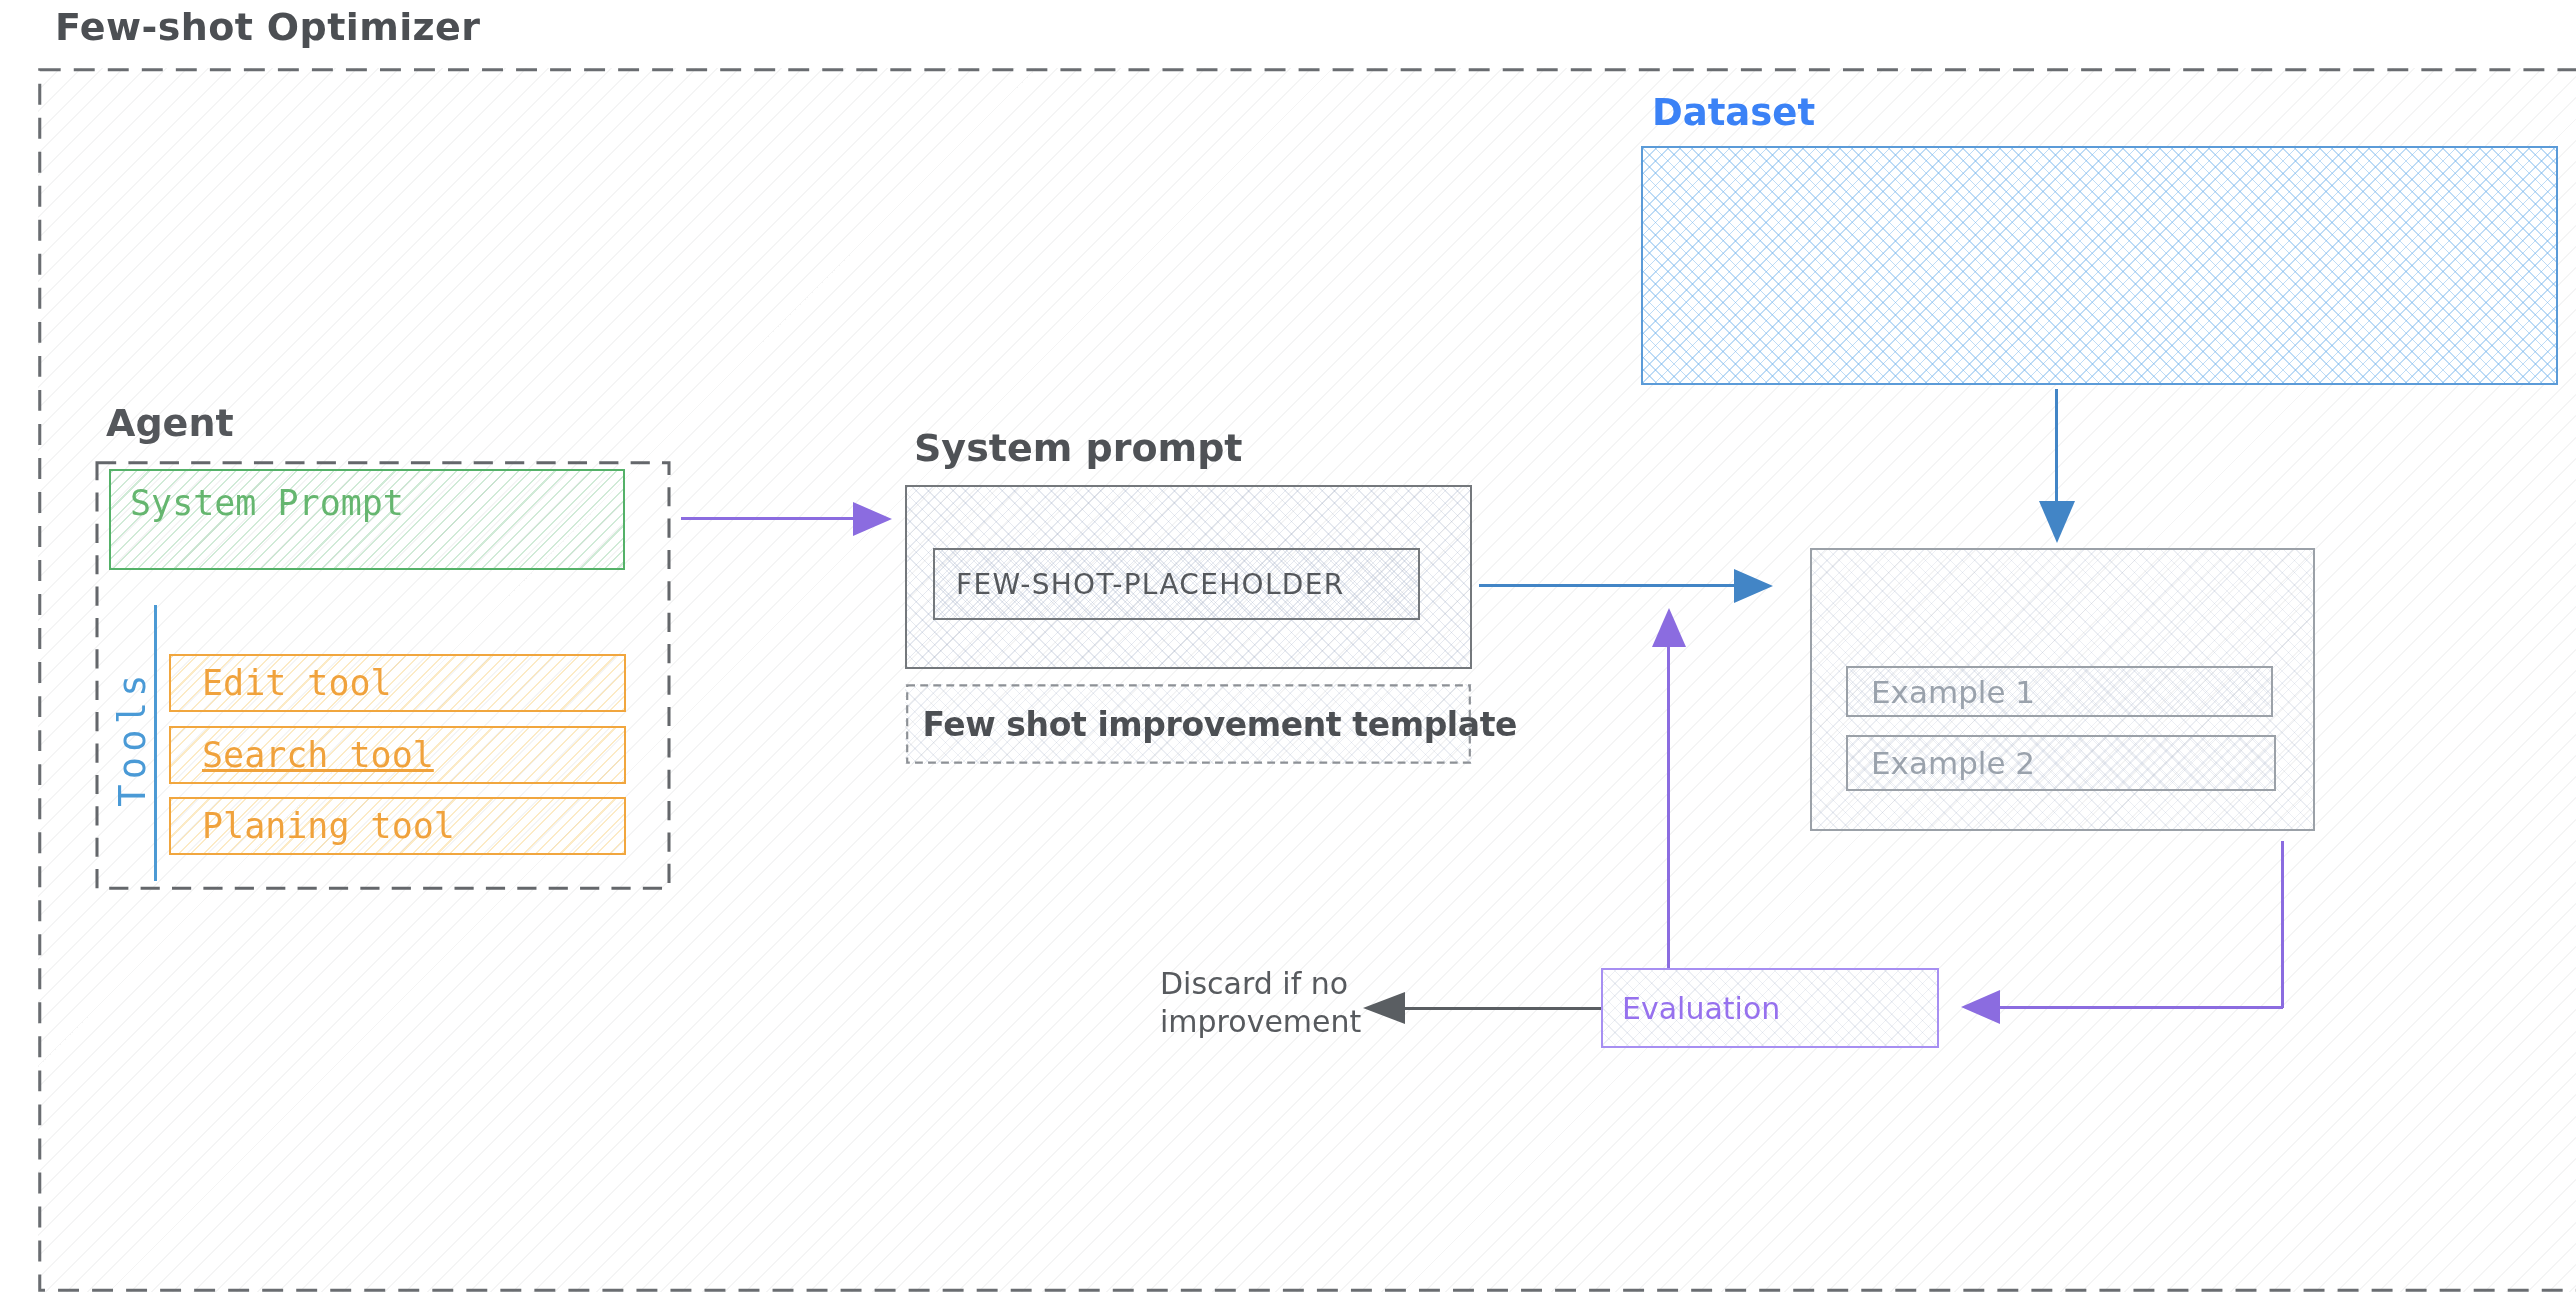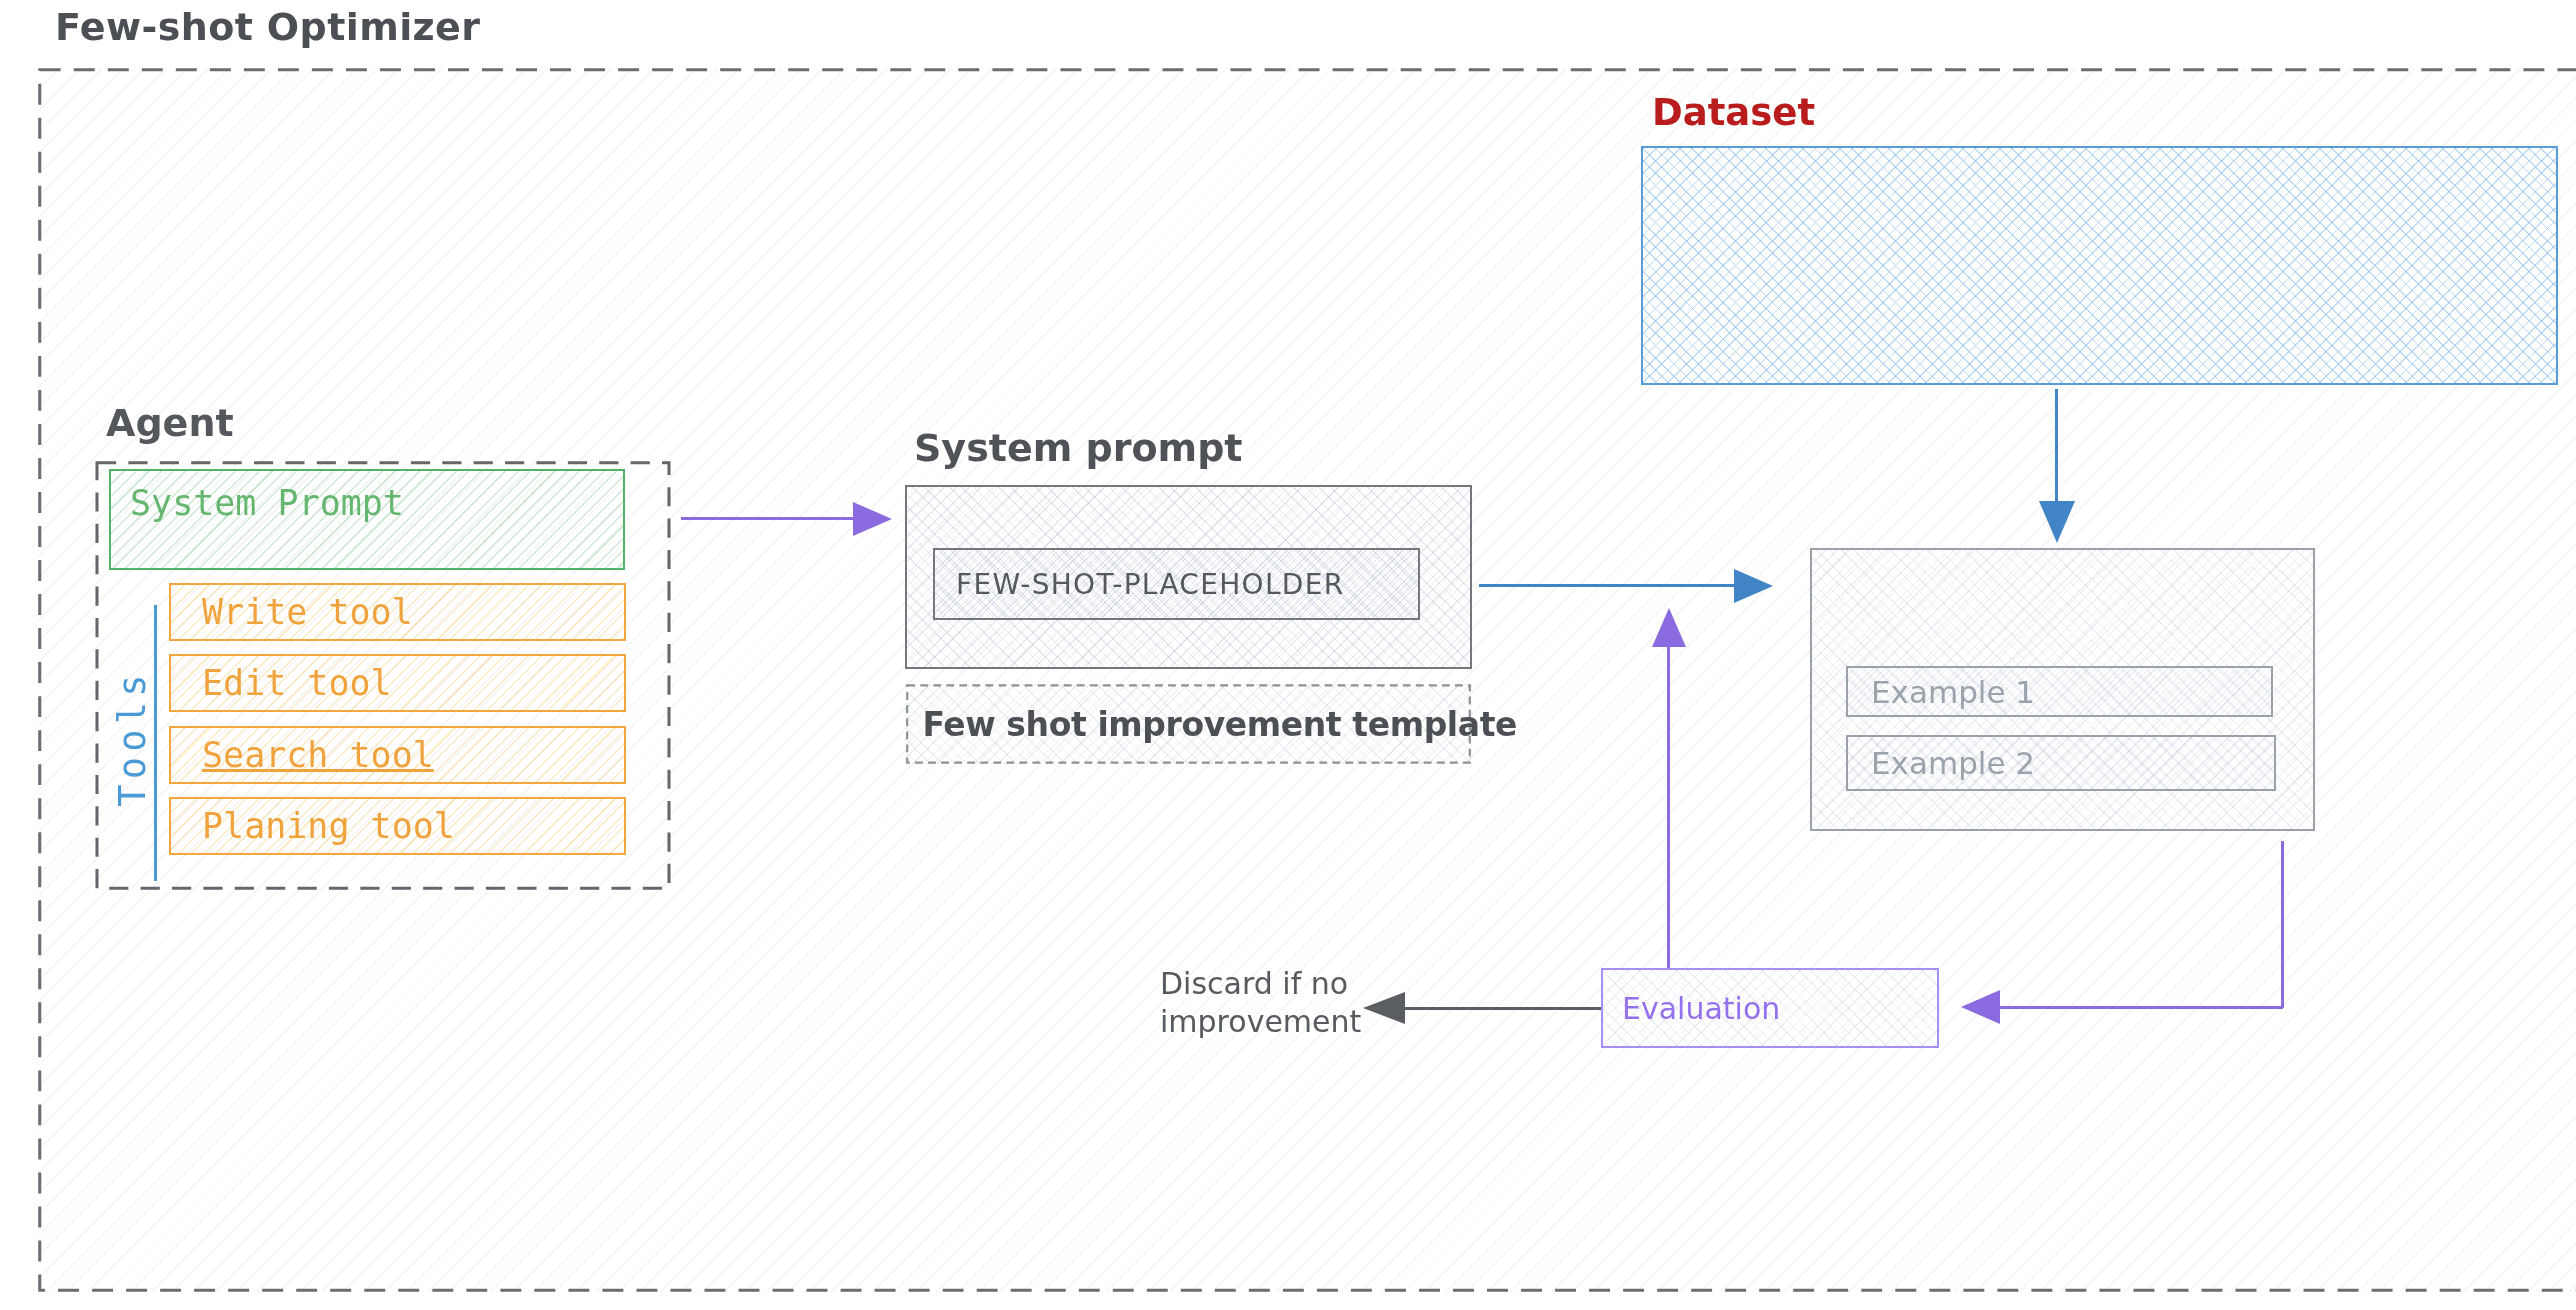--- a/index.html
+++ b/index.html
@@ -35,43 +35,40 @@
 <div id="canvas">
 
   <div class="abs hatch-faint" style="left:15.7px;top:68px;width:2543px;height:1224px;">
     <svg class="dashrect" width="2543" height="1224" viewBox="0 0 2915 1403">
       <rect x="2" y="2" width="2911" height="1399" fill="none" stroke="#6a6d71" stroke-width="3.5" stroke-dasharray="24 15"></rect>
     </svg>
   </div>
 
   <div class="abs hw nowrap" style="left:33px;top:5.2px;font-size:38px;font-weight:600;color:#4c4f53;letter-spacing:0.4px;">Few-shot Optimizer</div>
 
-  <div class="abs hw nowrap" style="left:1630px;top:91px;font-size:37px;font-weight:600;color:#b91c1c;">Dataset</div>
+  <div class="abs hw nowrap" style="left:1630px;top:91px;font-size:37px;font-weight:600;color:#3b82f6;">Dataset</div>
   <div class="abs xhatch-blue" style="left:1619px;top:146px;width:917px;height:239px;border:2.6px solid #5b9bd8;background-color:#ffffff;"></div>
 
   <div class="line" style="left:2033px;top:389px;width:3.1px;height:112px;background:#4285c6;"></div>
   <div class="tri" style="left:2017px;top:501px;border-left:18.3px solid transparent;border-right:18.3px solid transparent;border-top:42px solid #4285c6;"></div>
 
   <div class="abs hw nowrap" style="left:84px;top:401px;font-size:38px;font-weight:600;color:#54575b;">Agent</div>
   <div class="abs" style="left:73px;top:461px;width:576px;height:429px;">
     <svg class="dashrect" width="576" height="429" viewBox="0 0 660 492">
       <rect x="2" y="2" width="656" height="488" fill="none" stroke="#64676b" stroke-width="3.5" stroke-dasharray="22 14"></rect>
     </svg>
   </div>
 
   <div class="abs hatch-green" style="left:87px;top:469px;width:516px;height:101px;border:2.6px solid #54b168;">
     <span class="mono nowrap" style="position:absolute;left:19px;top:12.2px;font-size:35px;color:#65b66f;">System Prompt</span>
   </div>
 
   <div class="abs mono nowrap" style="left:110px;top:738px;font-size:37px;color:#4a9ad6;letter-spacing:5.2px;transform:translate(-50%,-50%) rotate(-90deg);">Tools</div>
   <div class="line" style="left:132px;top:605px;width:2.6px;height:276px;background:#4c9ad4;"></div>
 
-  <div class="abs hatch-orange" style="left:147px;top:583px;width:457px;height:58px;border:2.6px solid #f1a63e;">
-    <span class="mono nowrap" style="position:absolute;left:31px;top:50%;transform:translateY(-50%);font-size:35px;color:#f0a23c;">Write tool</span>
-  </div>
   <div class="abs hatch-orange" style="left:147px;top:654px;width:457px;height:58px;border:2.6px solid #f1a63e;">
     <span class="mono nowrap" style="position:absolute;left:31px;top:50%;transform:translateY(-50%);font-size:35px;color:#f0a23c;">Edit tool</span>
   </div>
   <div class="abs hatch-orange" style="left:147px;top:726px;width:457px;height:58px;border:2.6px solid #f1a63e;">
     <span class="mono nowrap" style="position:absolute;left:31px;top:50%;transform:translateY(-50%);font-size:35px;color:#f0a23c;text-decoration:underline;">Search tool</span>
   </div>
   <div class="abs hatch-orange" style="left:147px;top:797px;width:457px;height:58px;border:2.6px solid #f1a63e;">
     <span class="mono nowrap" style="position:absolute;left:31px;top:50%;transform:translateY(-50%);font-size:35px;color:#f0a23c;">Planing tool</span>
   </div>
 

